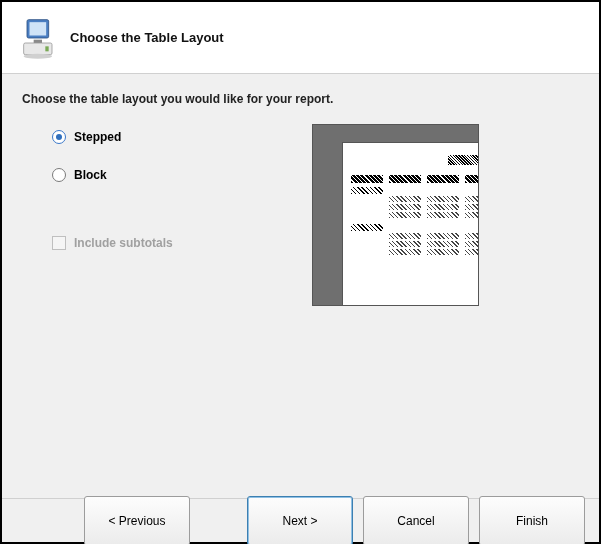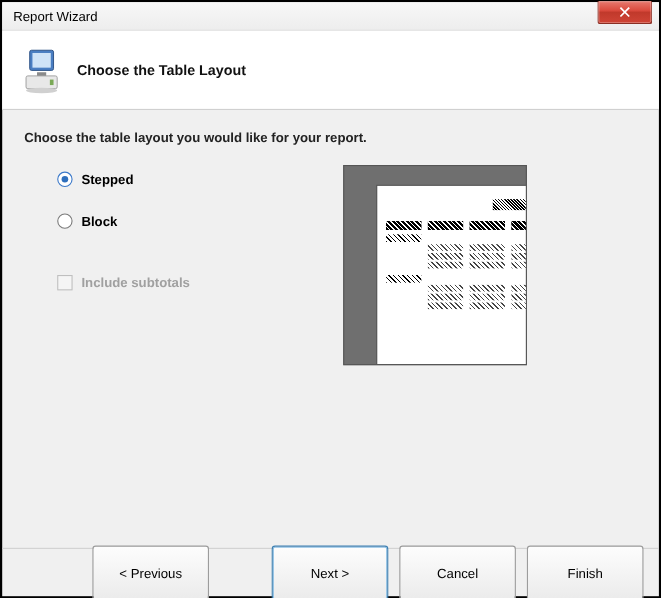--- a/index.html
+++ b/index.html
@@ -87,21 +87,21 @@
     border-radius: 50%;
     display: flex; align-items: center; justify-content: center;
     background: #fff;
   }
   .radio-outer.on { border-color: #3a78c9; }
   .radio-inner {
     width: 6px; height: 6px; border-radius: 50%;
     background: #2f6fbd;
   }
   .check-row {
-    margin-top: 18px;
+    margin-top: 30px;
     display: flex;
     align-items: flex-start;
     gap: 8px;
     color: #a0a0a0;
   }
   .checkbox {
     width: 12px; height: 12px;
     border: 1px solid #bfbfbf;
     background: #f5f5f5;
   }
@@ -174,28 +174,20 @@
     box-shadow: 0 0 0 1px #8fc0e4 inset;
     margin-left: 47px;
   }
   .icon-monitor { width:40px; height:44px; }
 </style>
 </head>
 <body>
 
 <div class="window">
 
-  <div class="titlebar">
-    <span>Report Wizard</span>
-    <div class="close-btn">
-      <svg width="10" height="10" viewBox="0 0 10 10">
-        <path d="M1 1 L9 9 M9 1 L1 9" stroke="#fff" stroke-width="1.6"></path>
-      </svg>
-    </div>
-  </div>
 
   <div class="header">
     <svg class="icon-monitor" viewBox="0 0 48 52">
       <rect x="6" y="4" width="26" height="22" rx="2" fill="#4a7ec2" stroke="#2a4f82"></rect>
       <rect x="9" y="7" width="20" height="16" fill="#cfe3f7"></rect>
       <rect x="14" y="28" width="10" height="4" fill="#8a8a8a"></rect>
       <rect x="2" y="32" width="34" height="14" rx="2" fill="#e8e8e8" stroke="#9a9a9a"></rect>
       <rect x="28" y="36" width="4" height="6" fill="#7aa956"></rect>
       <ellipse cx="19" cy="48" rx="17" ry="3" fill="#d0d0d0"></ellipse>
     </svg>

